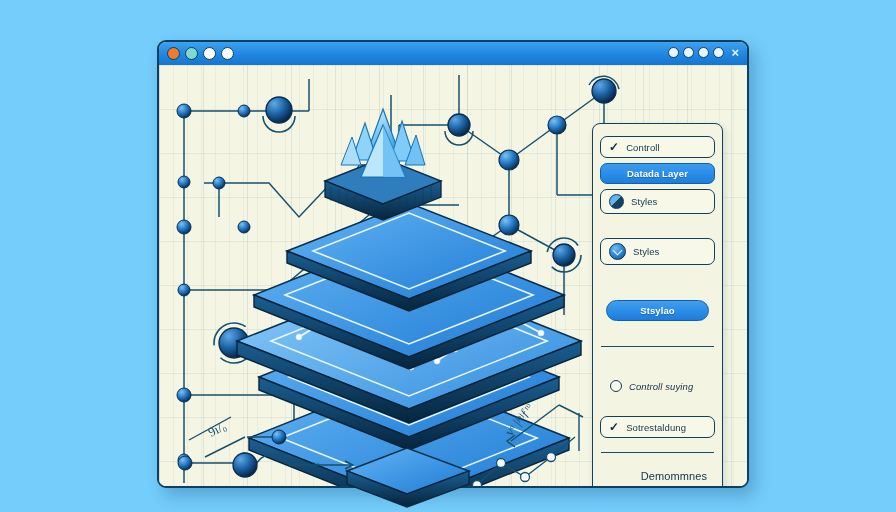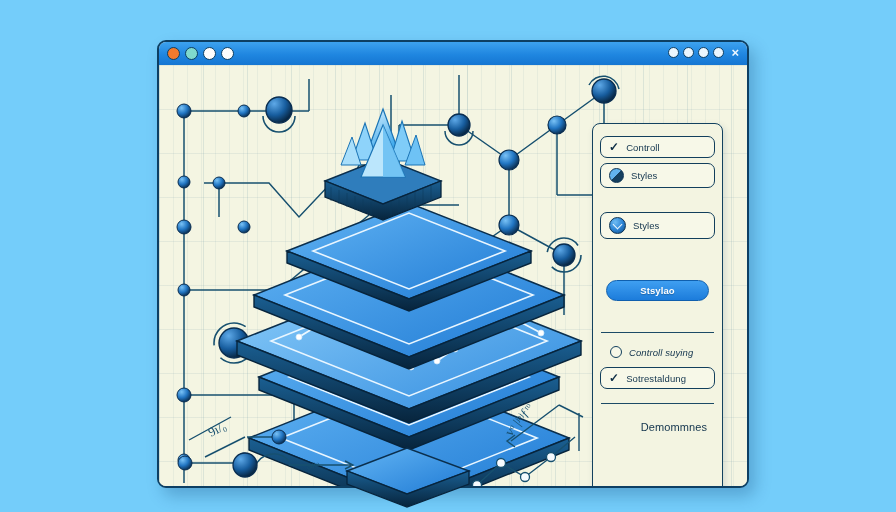--- a/index.html
+++ b/index.html
@@ -59,31 +59,31 @@
   .divider{height:0;border-top:1.5px solid #1b4a66;margin:2px 8px;}
 
   .row{
     display:flex;align-items:center;gap:7px;
     border:1.5px solid #123f5c;border-radius:7px;
     background:#f7f8e8;
     padding:4px 8px;margin:5px 0;min-height:19px;
     box-sizing:border-box;
     color:#11334c;font-size:9.5px;letter-spacing:.1px;
   }
-  .row.bare{border:none;background:transparent;padding-left:10px;margin:0 0;}
+  .row.bare{border:none;background:transparent;padding-left:10px;margin:20px 0;}
   .row.primary{
     background:linear-gradient(180deg,#3a9cf0,#1d7fdd);
     border-color:#0f5fae;color:#ffffff;font-weight:700;
     justify-content:center;text-shadow:0 1px 1px rgba(0,0,0,.25);
   }
   .row.pill{
     justify-content:center;border-radius:14px;
     background:linear-gradient(180deg,#3f9ff1,#1c7cdb);
     border-color:#0f5fae;color:#fff;font-weight:700;
-    margin:22px 6px;text-shadow:0 1px 1px rgba(0,0,0,.25);
+    margin:16px 6px;text-shadow:0 1px 1px rgba(0,0,0,.25);
   }
   .row.labelonly{border:none;background:transparent;justify-content:flex-end;font-size:11px;margin:4px 0 3px;}
 
   .check{font-size:12px;color:#0d2d45;font-weight:700;line-height:1;}
   .sphere{
     width:13px;height:13px;border-radius:50%;flex:0 0 auto;
     background:radial-gradient(circle at 33% 28%,#7cc3f5 0%,#2b7fd0 45%,#0d3f6e 100%);
     border:1px solid #0b3252;
   }
   .sphere.half{
@@ -316,20 +316,23 @@
         <text x="352" y="372" transform="rotate(-52 352 372)" font-family="Liberation Serif, serif" font-size="13" fill="#17506f">ᴠᵒ |ʲᵇʲƒʳᵒ</text>
       </svg>
 
       <div class="panel">
 
         <div class="pgroup">
           <div class="row">
             <span class="check">✓</span>
             <span class="rowtext">Controll</span>
           </div>
+          <div class="row primary">
+            <span class="rowtext">Datada Layer</span>
+          </div>
           <div class="row">
             <span class="sphere half"></span>
             <span class="rowtext">Styles</span>
           </div>
         </div>
 
         <div class="pgroup">
           <div class="row">
             <span class="sphere chev"></span>
             <span class="rowtext">Styles</span>

